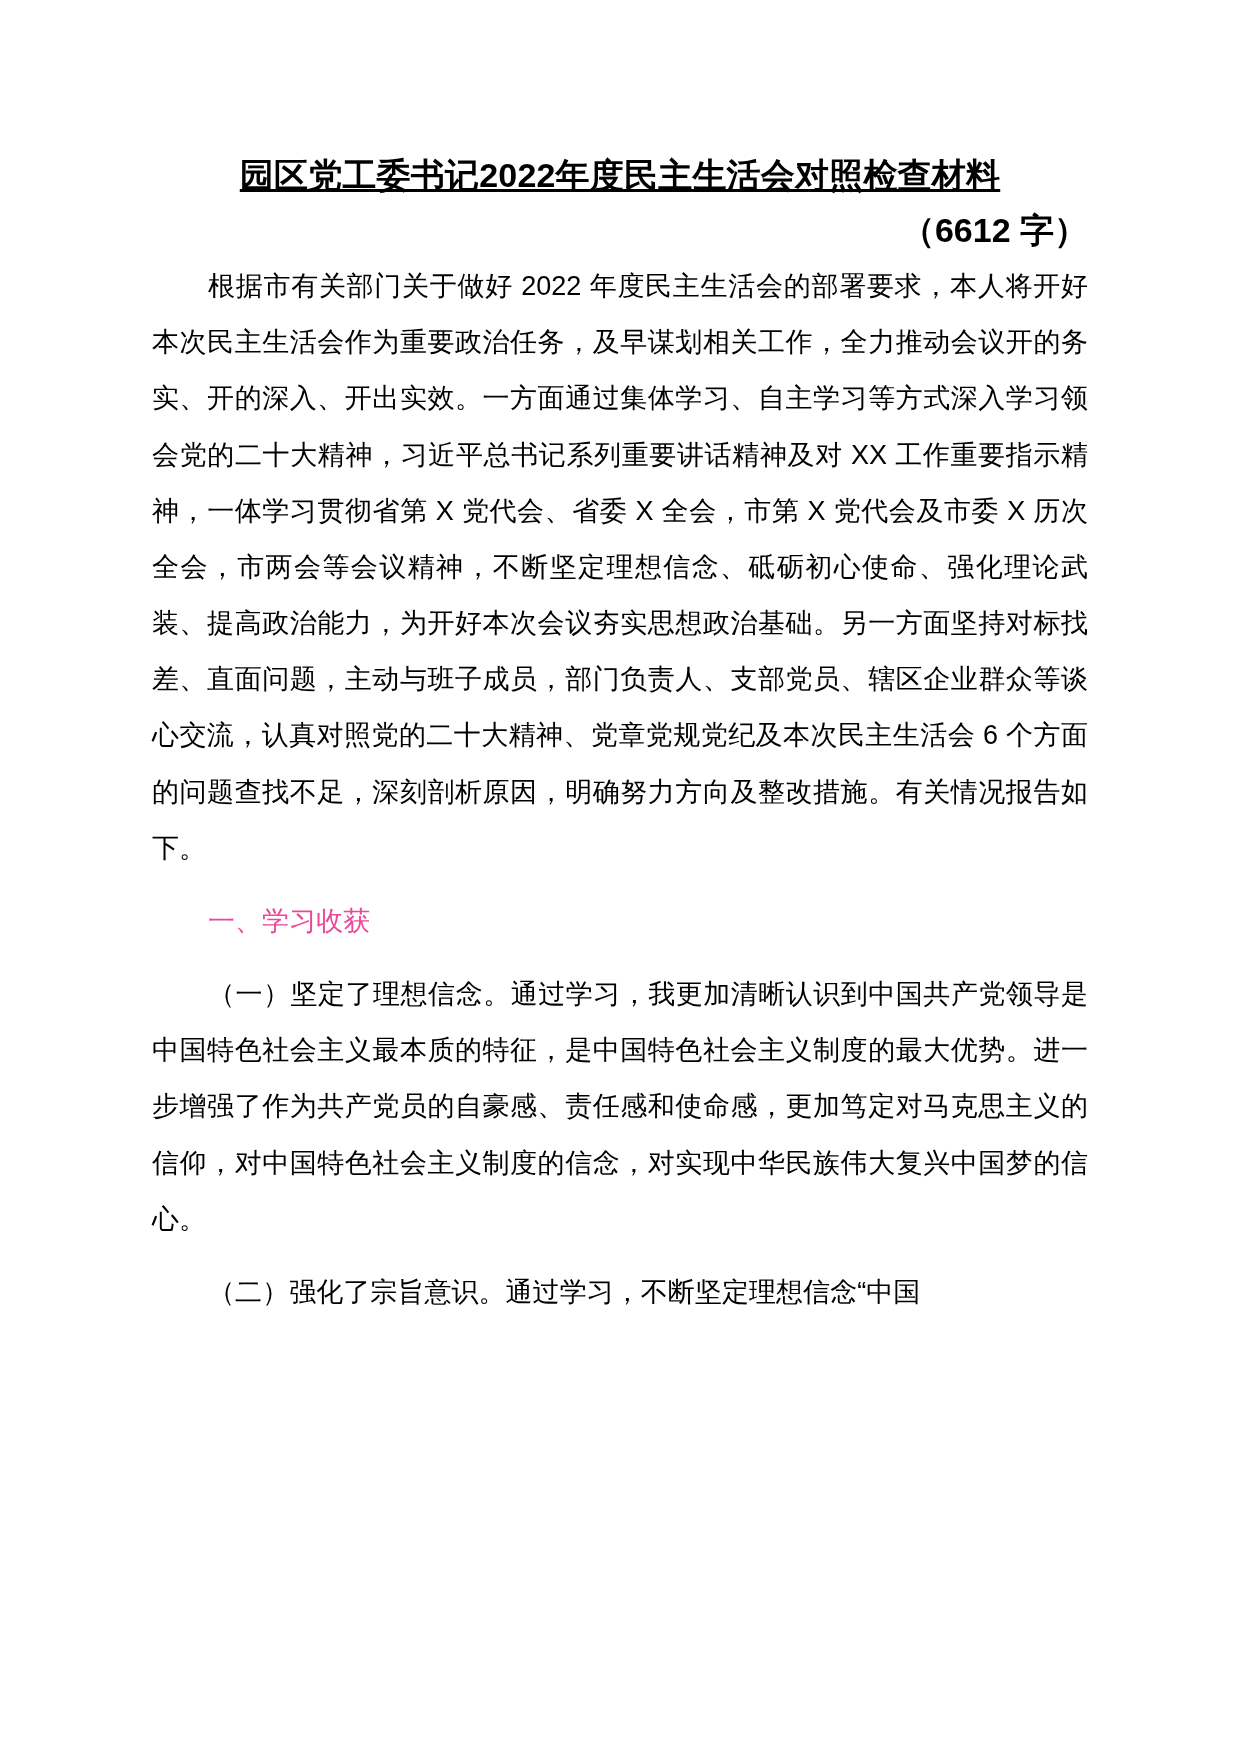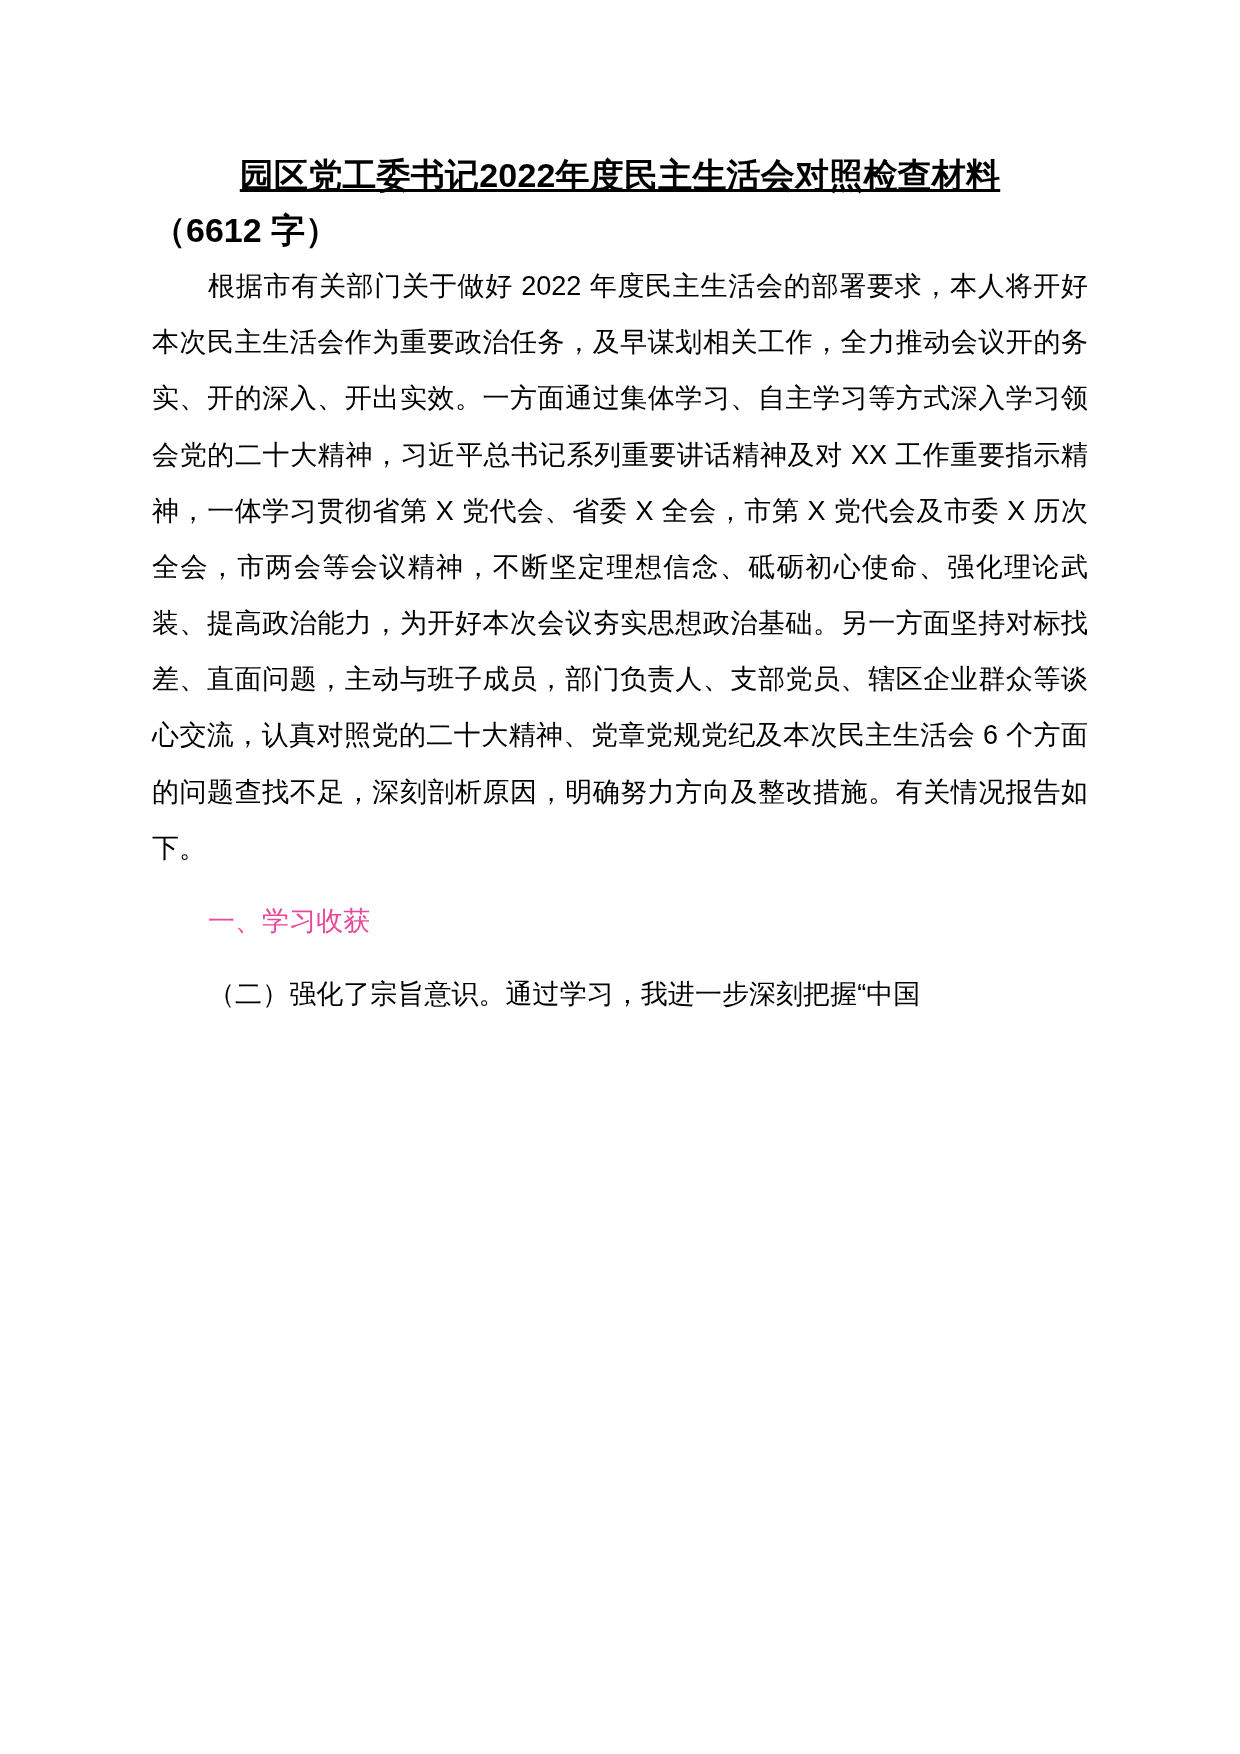--- a/index.html
+++ b/index.html
@@ -37,21 +37,21 @@
     color: #000000;
     word-break: break-all;
     text-decoration: underline;
   }
 
   .doc-title .title-main {
     display: inline;
   }
 
   .subtitle-line {
-    text-align: left;
+    text-align: right;
     font-size: 34px;
     font-weight: 700;
     line-height: 1.62;
     color: #000000;
   }
 
   .lead-note {
     margin: 22px 0 0 0;
     font-size: 26px;
     line-height: 1.68;
@@ -100,18 +100,19 @@
 
   <div class="subtitle-line">（6612 字）</div>
 
   <div class="content-flow">
 
 
     <p class="body-para first-para">根据市有关部门关于做好 2022 年度民主生活会的部署要求，本人将开好本次民主生活会作为重要政治任务，及早谋划相关工作，全力推动会议开的务实、开的深入、开出实效。一方面通过集体学习、自主学习等方式深入学习领会党的二十大精神，习近平总书记系列重要讲话精神及对 XX 工作重要指示精神，一体学习贯彻省第 X 党代会、省委 X 全会，市第 X 党代会及市委 X 历次全会，市两会等会议精神，不断坚定理想信念、砥砺初心使命、强化理论武装、提高政治能力，为开好本次会议夯实思想政治基础。另一方面坚持对标找差、直面问题，主动与班子成员，部门负责人、支部党员、辖区企业群众等谈心交流，认真对照党的二十大精神、党章党规党纪及本次民主生活会 6 个方面的问题查找不足，深刻剖析原因，明确努力方向及整改措施。有关情况报告如下。</p>
 
     <p class="section-head">一、学习收获</p>
 
+    <p class="body-para">（一）坚定了理想信念。通过学习，我更加清晰认识到中国共产党领导是中国特色社会主义最本质的特征，是中国特色社会主义制度的最大优势。进一步增强了作为共产党员的自豪感、责任感和使命感，更加笃定对马克思主义的信仰，对中国特色社会主义制度的信念，对实现中华民族伟大复兴中国梦的信心。</p>
 
-    <p class="body-para">（二）强化了宗旨意识。通过学习，我进一步深刻把握“中国</p>
+    <p class="body-para">（二）强化了宗旨意识。通过学习，不断坚定理想信念“中国</p>
 
   </div>
 
 </div>
 
 </body></html>

